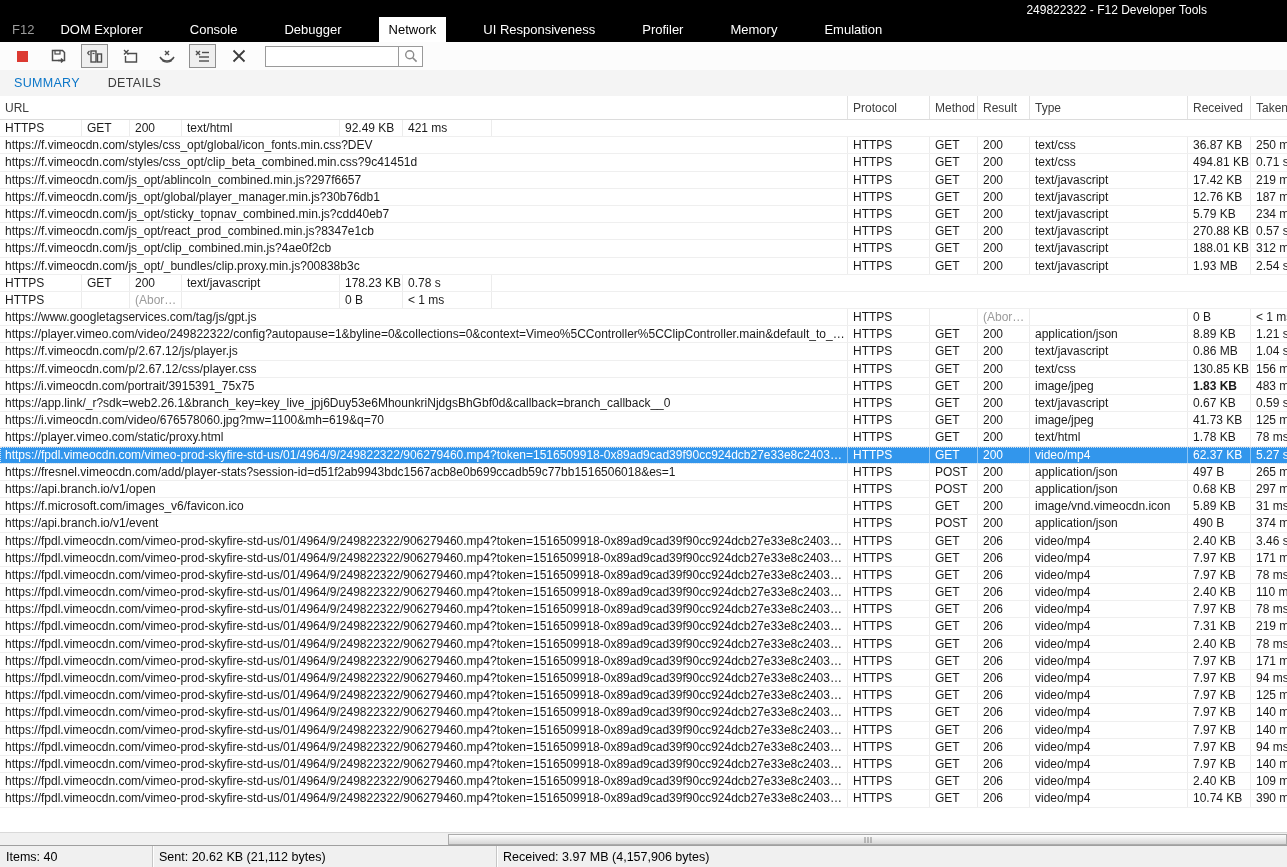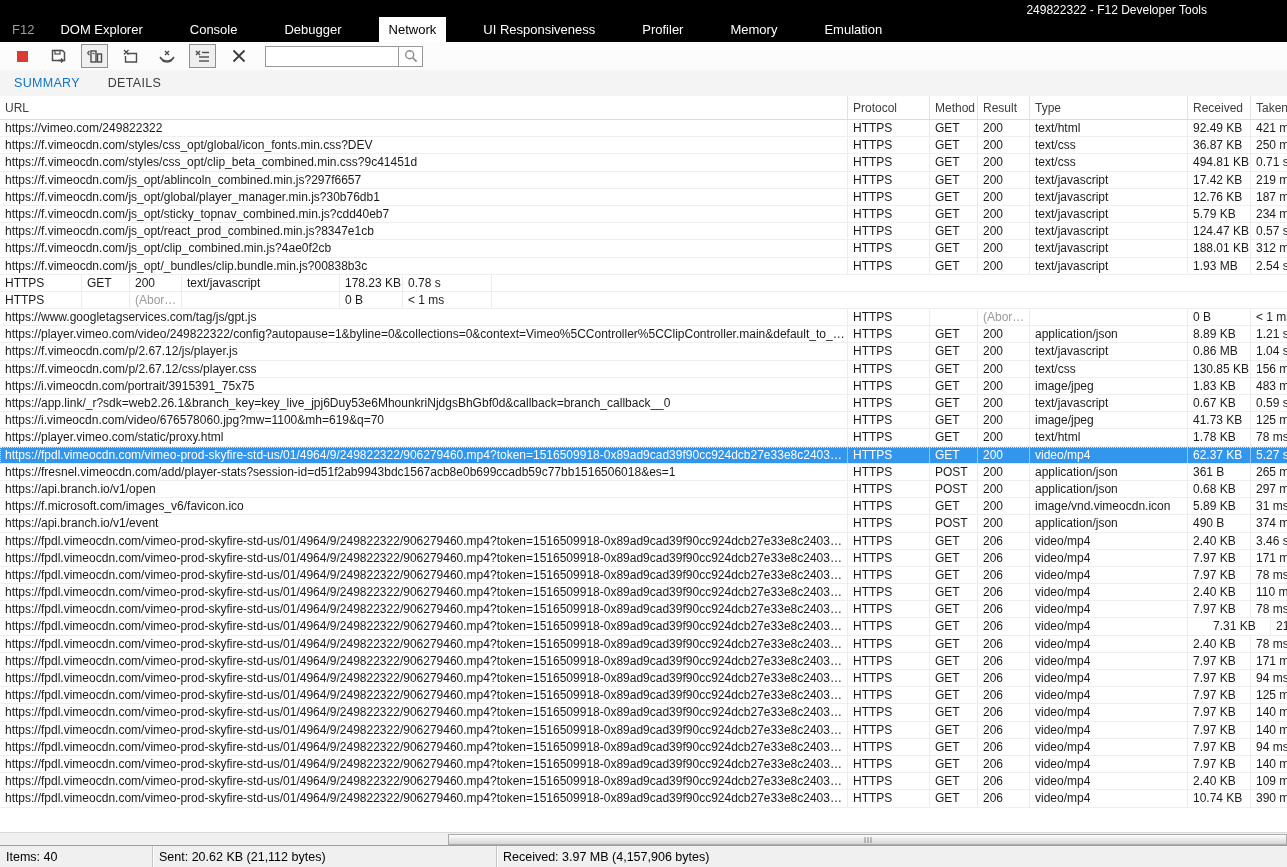--- a/index.html
+++ b/index.html
@@ -158,21 +158,20 @@
           <div class="hcell" style="width: 848px;">URL</div>
           <div class="hcell" style="width: 82px;">Protocol</div>
           <div class="hcell" style="width: 48px;">Method</div>
           <div class="hcell" style="width: 52px;">Result</div>
           <div class="hcell" style="width: 158px;">Type</div>
           <div class="hcell" style="width: 63px;">Received</div>
           <div class="hcell" style="width: 89px;">Taken</div>
         </div>
       <div id="gbody">
           <div class="row">
-            <div class="cell c-url" style="width: 848px;">https://vimeo.com/249822322</div>
             <div class="cell c-protocol" style="width: 82px;">HTTPS</div>
             <div class="cell c-method" style="width: 48px;">GET</div>
             <div class="cell c-result" style="width: 52px;">200</div>
             <div class="cell c-type" style="width: 158px;">text/html</div>
             <div class="cell c-received" style="width: 63px;">92.49 KB</div>
             <div class="cell c-taken" style="width: 89px;">421 ms</div>
           </div>
           <div class="row">
             <div class="cell c-url" style="width: 848px;">https://f.vimeocdn.com/styles/css_opt/global/icon_fonts.min.css?DEV</div>
             <div class="cell c-protocol" style="width: 82px;">HTTPS</div>
@@ -217,34 +216,34 @@
             <div class="cell c-type" style="width: 158px;">text/javascript</div>
             <div class="cell c-received" style="width: 63px;">5.79 KB</div>
             <div class="cell c-taken" style="width: 89px;">234 ms</div>
           </div>
           <div class="row">
             <div class="cell c-url" style="width: 848px;">https://f.vimeocdn.com/js_opt/react_prod_combined.min.js?8347e1cb</div>
             <div class="cell c-protocol" style="width: 82px;">HTTPS</div>
             <div class="cell c-method" style="width: 48px;">GET</div>
             <div class="cell c-result" style="width: 52px;">200</div>
             <div class="cell c-type" style="width: 158px;">text/javascript</div>
-            <div class="cell c-received" style="width: 63px;">124.47 KB</div>
+            <div class="cell c-received" style="width: 63px;">270.88 KB</div>
             <div class="cell c-taken" style="width: 89px;">0.57 s</div>
           </div>
           <div class="row">
             <div class="cell c-url" style="width: 848px;">https://f.vimeocdn.com/js_opt/clip_combined.min.js?4ae0f2cb</div>
             <div class="cell c-protocol" style="width: 82px;">HTTPS</div>
             <div class="cell c-method" style="width: 48px;">GET</div>
             <div class="cell c-result" style="width: 52px;">200</div>
             <div class="cell c-type" style="width: 158px;">text/javascript</div>
             <div class="cell c-received" style="width: 63px;">188.01 KB</div>
             <div class="cell c-taken" style="width: 89px;">312 ms</div>
           </div>
           <div class="row">
-            <div class="cell c-url" style="width: 848px;">https://f.vimeocdn.com/js_opt/_bundles/clip.bundle.min.js?00838b3c</div>
+            <div class="cell c-url" style="width: 848px;">https://f.vimeocdn.com/js_opt/_bundles/clip.proxy.min.js?00838b3c</div>
             <div class="cell c-protocol" style="width: 82px;">HTTPS</div>
             <div class="cell c-method" style="width: 48px;">GET</div>
             <div class="cell c-result" style="width: 52px;">200</div>
             <div class="cell c-type" style="width: 158px;">text/javascript</div>
             <div class="cell c-received" style="width: 63px;">1.93 MB</div>
             <div class="cell c-taken" style="width: 89px;">2.54 s</div>
           </div>
           <div class="row">
             <div class="cell c-protocol" style="width: 82px;">HTTPS</div>
             <div class="cell c-method" style="width: 48px;">GET</div>
@@ -296,21 +295,21 @@
             <div class="cell c-type" style="width: 158px;">text/css</div>
             <div class="cell c-received" style="width: 63px;">130.85 KB</div>
             <div class="cell c-taken" style="width: 89px;">156 ms</div>
           </div>
           <div class="row">
             <div class="cell c-url" style="width: 848px;">https://i.vimeocdn.com/portrait/3915391_75x75</div>
             <div class="cell c-protocol" style="width: 82px;">HTTPS</div>
             <div class="cell c-method" style="width: 48px;">GET</div>
             <div class="cell c-result" style="width: 52px;">200</div>
             <div class="cell c-type" style="width: 158px;">image/jpeg</div>
-            <div class="cell c-received" style="width: 63px;">1.83 KB</div>
+            <div class="cell c-received" style="width: 63px; font-weight: bold;">1.83 KB</div>
             <div class="cell c-taken" style="width: 89px;">483 ms</div>
           </div>
           <div class="row">
             <div class="cell c-url" style="width: 848px;">https://app.link/_r?sdk=web2.26.1&amp;branch_key=key_live_jpj6Duy53e6MhounkriNjdgsBhGbf0d&amp;callback=branch_callback__0</div>
             <div class="cell c-protocol" style="width: 82px;">HTTPS</div>
             <div class="cell c-method" style="width: 48px;">GET</div>
             <div class="cell c-result" style="width: 52px;">200</div>
             <div class="cell c-type" style="width: 158px;">text/javascript</div>
             <div class="cell c-received" style="width: 63px;">0.67 KB</div>
             <div class="cell c-taken" style="width: 89px;">0.59 s</div>
@@ -341,21 +340,21 @@
             <div class="cell c-type" style="width: 158px;">video/mp4</div>
             <div class="cell c-received" style="width: 63px;">62.37 KB</div>
             <div class="cell c-taken" style="width: 89px;">5.27 s</div>
           </div>
           <div class="row">
             <div class="cell c-url" style="width: 848px;">https://fresnel.vimeocdn.com/add/player-stats?session-id=d51f2ab9943bdc1567acb8e0b699ccadb59c77bb1516506018&amp;es=1</div>
             <div class="cell c-protocol" style="width: 82px;">HTTPS</div>
             <div class="cell c-method" style="width: 48px;">POST</div>
             <div class="cell c-result" style="width: 52px;">200</div>
             <div class="cell c-type" style="width: 158px;">application/json</div>
-            <div class="cell c-received" style="width: 63px;">361 B</div>
+            <div class="cell c-received" style="width: 63px;">497 B</div>
             <div class="cell c-taken" style="width: 89px;">265 ms</div>
           </div>
           <div class="row">
             <div class="cell c-url" style="width: 848px;">https://api.branch.io/v1/open</div>
             <div class="cell c-protocol" style="width: 82px;">HTTPS</div>
             <div class="cell c-method" style="width: 48px;">POST</div>
             <div class="cell c-result" style="width: 52px;">200</div>
             <div class="cell c-type" style="width: 158px;">application/json</div>
             <div class="cell c-received" style="width: 63px;">0.68 KB</div>
             <div class="cell c-taken" style="width: 89px;">297 ms</div>
@@ -422,21 +421,21 @@
             <div class="cell c-type" style="width: 158px;">video/mp4</div>
             <div class="cell c-received" style="width: 63px;">7.97 KB</div>
             <div class="cell c-taken" style="width: 89px;">78 ms</div>
           </div>
           <div class="row">
             <div class="cell c-url" style="width: 848px;">https://fpdl.vimeocdn.com/vimeo-prod-skyfire-std-us/01/4964/9/249822322/906279460.mp4?token=1516509918-0x89ad9cad39f90cc924dcb27e33e8c2403a27097b</div>
             <div class="cell c-protocol" style="width: 82px;">HTTPS</div>
             <div class="cell c-method" style="width: 48px;">GET</div>
             <div class="cell c-result" style="width: 52px;">206</div>
             <div class="cell c-type" style="width: 158px;">video/mp4</div>
-            <div class="cell c-received" style="width: 63px; margin-left: 20px;">7.31 KB</div>
+            <div class="cell c-received" style="width: 63px;">7.31 KB</div>
             <div class="cell c-taken" style="width: 89px;">219 ms</div>
           </div>
           <div class="row">
             <div class="cell c-url" style="width: 848px;">https://fpdl.vimeocdn.com/vimeo-prod-skyfire-std-us/01/4964/9/249822322/906279460.mp4?token=1516509918-0x89ad9cad39f90cc924dcb27e33e8c2403a27097b</div>
             <div class="cell c-protocol" style="width: 82px;">HTTPS</div>
             <div class="cell c-method" style="width: 48px;">GET</div>
             <div class="cell c-result" style="width: 52px;">206</div>
             <div class="cell c-type" style="width: 158px;">video/mp4</div>
             <div class="cell c-received" style="width: 63px;">2.40 KB</div>
             <div class="cell c-taken" style="width: 89px;">78 ms</div>

